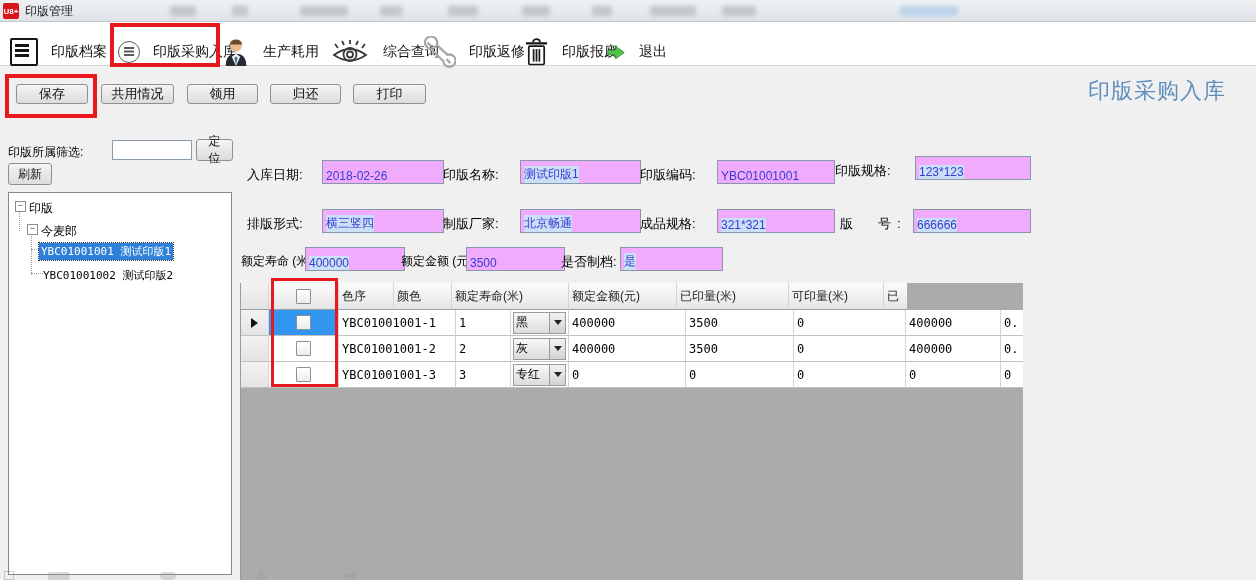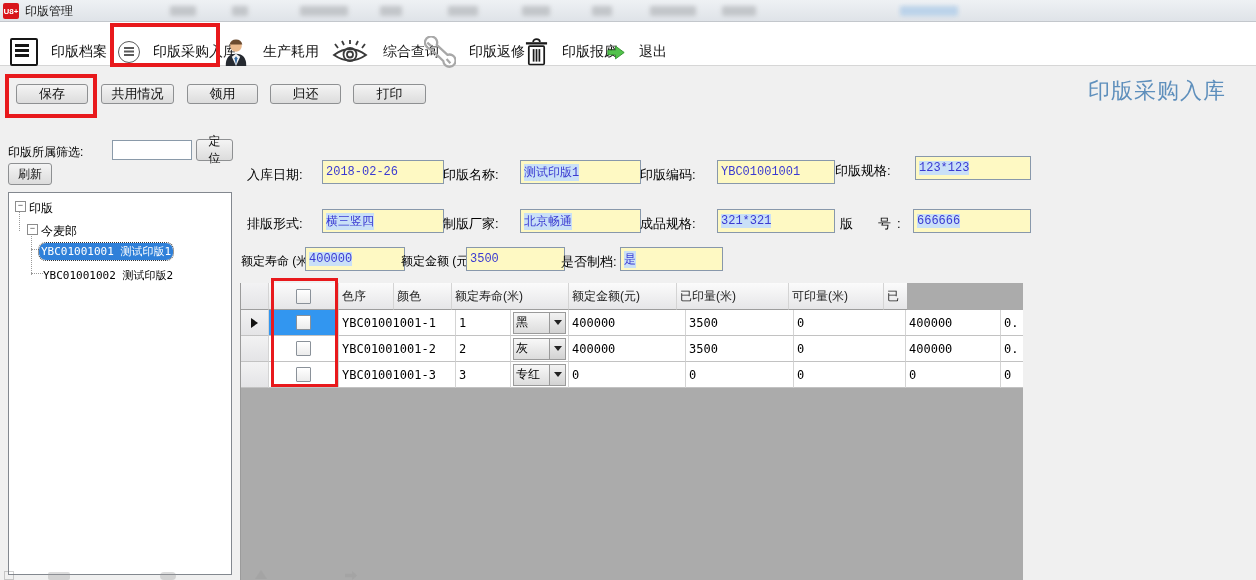--- a/index.html
+++ b/index.html
@@ -45,22 +45,22 @@
   .tree-item{position:absolute;font-size:11px;color:#000;white-space:nowrap;
     font-family:"DejaVu Sans Mono","Liberation Sans",monospace;}
   .tree-item.sel{background:#2f80d9;color:#fff;outline:1px dotted #333;padding:1px 2px;}
   .expander{position:absolute;width:9px;height:9px;border:1px solid #8c8c8c;background:#fff;
     font-size:9px;line-height:7px;text-align:center;color:#444;cursor:pointer;}
   .dotline-v{position:absolute;border-left:1px dotted #9a9a9a;width:0;}
   .dotline-h{position:absolute;border-top:1px dotted #9a9a9a;height:0;}
 
   
   .f-label{position:absolute;font-size:13px;color:#000;white-space:nowrap;}
-  .f-field{position:absolute;height:22px;border:1px solid #8898ab;background:#fef9c3;
-    font-size:12px;color:#3a3ad1;display:flex;align-items:center;padding:0 3px;overflow:hidden;font-family:Liberation Mono, monospace;}
+  .f-field{position:absolute;height:22px;border:1px solid #8898ab;background:#f0abfc;
+    font-size:12px;color:#3a3ad1;display:flex;align-items:flex-end;padding:0 3px;overflow:hidden;}
   .f-field .hl{background:#c9e0f7;}
 
   
   .grid{left:240px;top:283px;width:783px;height:297px;background:#ababab;border-left:1px solid #9b9b9b;overflow:hidden;}
   .g-row{position:absolute;left:0;width:783px;display:flex;}
   .g-cell{box-sizing:border-box;border-right:1px solid #d4d4d4;border-bottom:1px solid #c2c2c2;
     background:#fff;font-size:12px;color:#000;display:flex;align-items:center;padding:0 3px;overflow:hidden;
     font-family:"DejaVu Sans Mono","Liberation Sans",monospace;}
   .g-head .g-cell{background:linear-gradient(#fbfbfb,#e6e6e8);border-bottom:1px solid #9d9d9d;
     font-family:"Liberation Sans",sans-serif;color:#222;}
@@ -176,21 +176,21 @@
   <div class="dotline-v" style="left:22px;top:38px;height:44px;"></div>
   <div class="dotline-h" style="left:22px;top:56px;width:8px;"></div>
   <div class="dotline-h" style="left:22px;top:80px;width:12px;"></div>
 
   <span class="expander" style="left:6px;top:8px;">−</span>
   <div class="tree-item" style="left:20px;top:7px;font-family:'Liberation Sans',sans-serif;font-size:12px;">印版</div>
 
   <span class="expander" style="left:18px;top:31px;">−</span>
   <div class="tree-item" style="left:32px;top:30px;font-family:'Liberation Sans',sans-serif;font-size:12px;">今麦郎</div>
 
-  <div class="tree-item sel" style="left:30px;top:50px;border-radius:7px;">YBC01001001 测试印版1</div>
+  <div class="tree-item sel" style="left:30px;top:50px;">YBC01001001 测试印版1</div>
   <div class="tree-item" style="left:34px;top:75px;">YBC01001002 测试印版2</div>
 </div>
 
 <div class="f-label" style="left:247px;top:166px;">入库日期:</div>
 <div class="f-field" style="left:322px;top:160px;width:114px;">
     <span>2018-02-26</span>
   </div>
 <div class="f-label" style="left:443px;top:166px;">印版名称:</div>
 <div class="f-field" style="left:520px;top:160px;width:113px;">
     <span class="hl">测试印版1</span>

